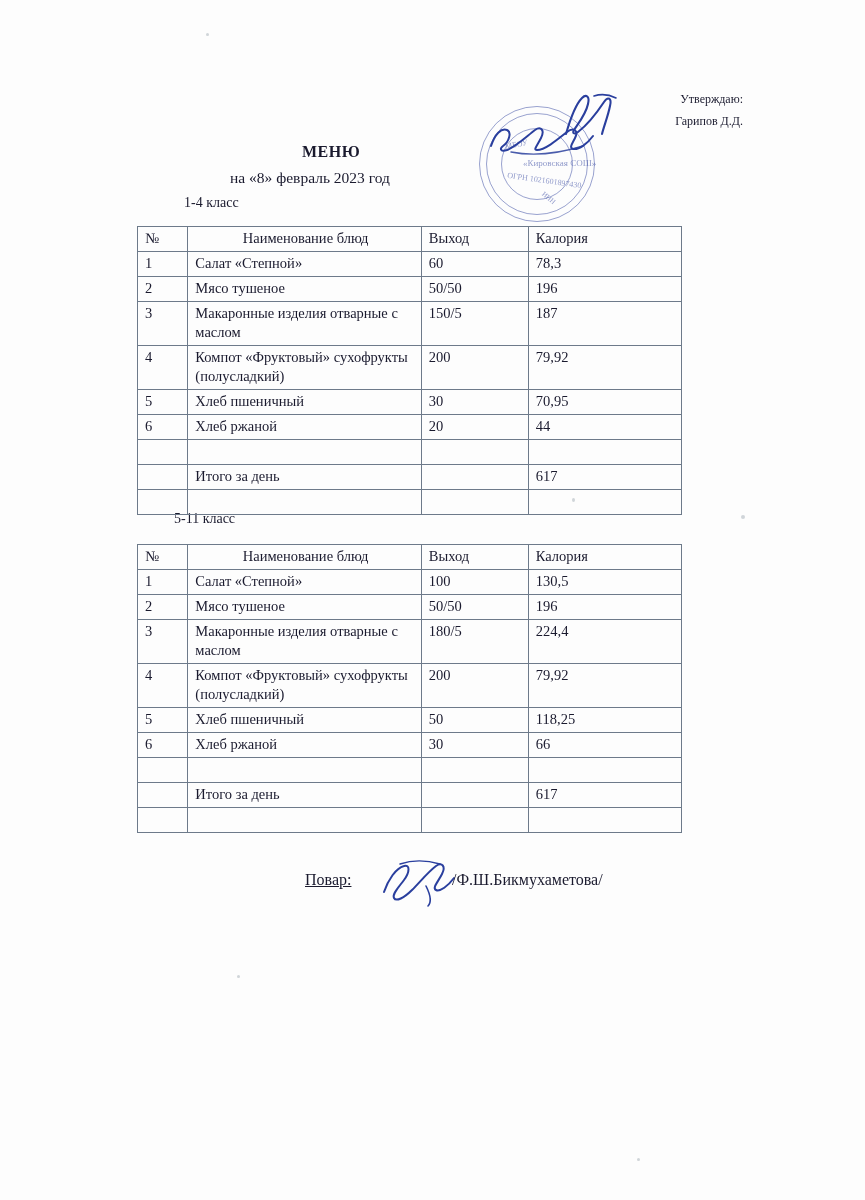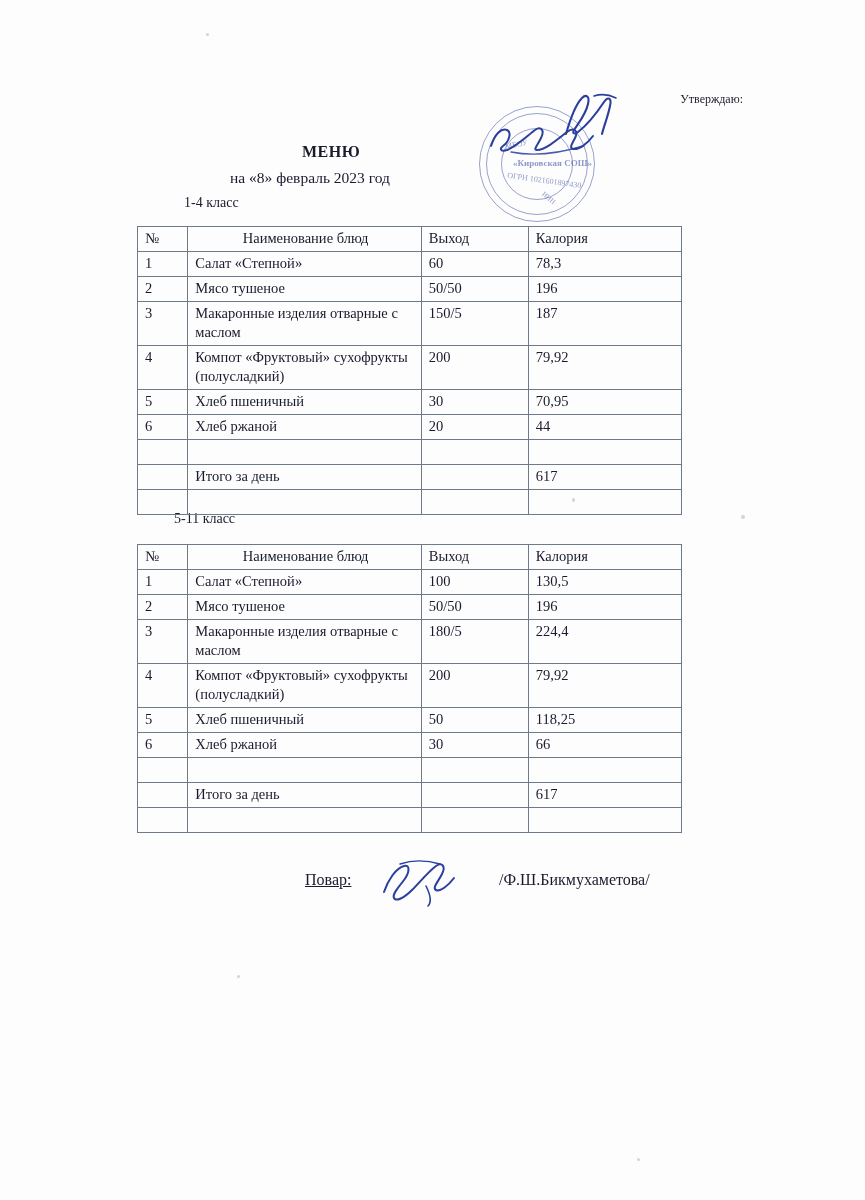--- a/index.html
+++ b/index.html
@@ -93,21 +93,20 @@
     top: 871px;
     left: 305px;
     font-size: 16px;
     text-decoration: underline;
   }
   .cook-name {
     position: absolute;
     top: 871px;
     left: 452px;
     font-size: 16px;
-    margin-left: 47px;
   }
 
   
   .stamp {
     position: absolute;
     left: 479px;
     top: 106px;
     width: 118px;
     height: 118px;
     pointer-events: none;
@@ -123,21 +122,21 @@
   .stamp .r3 { left: 22px; top: 22px; width: 70px; height: 70px; border-width: 1px; }
   .stamp .txt {
     position: absolute;
     color: #4656a8;
     opacity: .6;
     font-size: 8px;
     white-space: nowrap;
     font-family: "Liberation Serif", serif;
   }
   .stamp .st-top { left: 26px; top: 34px; transform: rotate(-12deg); }
-  .stamp .st-mid { left: 34px; top: 52px; font-size: 9px; font-weight: bold; }
+  .stamp .st-mid { left: 44px; top: 52px; font-size: 9px; }
   .stamp .st-bot { left: 28px; top: 70px; transform: rotate(8deg); }
   .stamp .st-side { left: 62px; top: 88px; transform: rotate(40deg); font-size: 7px;}
 
   
   .sig {
     position: absolute;
     pointer-events: none;
   }
   .sig-dir { left: 560px; top: 92px; }
   .sig-dir2 { left: 487px; top: 122px; }
@@ -151,20 +150,21 @@
     opacity: .45;
   }
 </style>
 </head>
 <body>
 
 <div class="page">
 
   <div class="approval">
     <div>Утверждаю:</div>
+    <div>Гарипов Д.Д.</div>
   </div>
 
   <div class="stamp">
     <div class="ring r1"></div>
     <div class="ring r2"></div>
     <div class="ring r3"></div>
     <div class="txt st-top">МБОУ</div>
     <div class="txt st-mid">«Кировская СОШ»</div>
     <div class="txt st-bot">ОГРН 1021601897430</div>
     <div class="txt st-side">ИНН</div>

